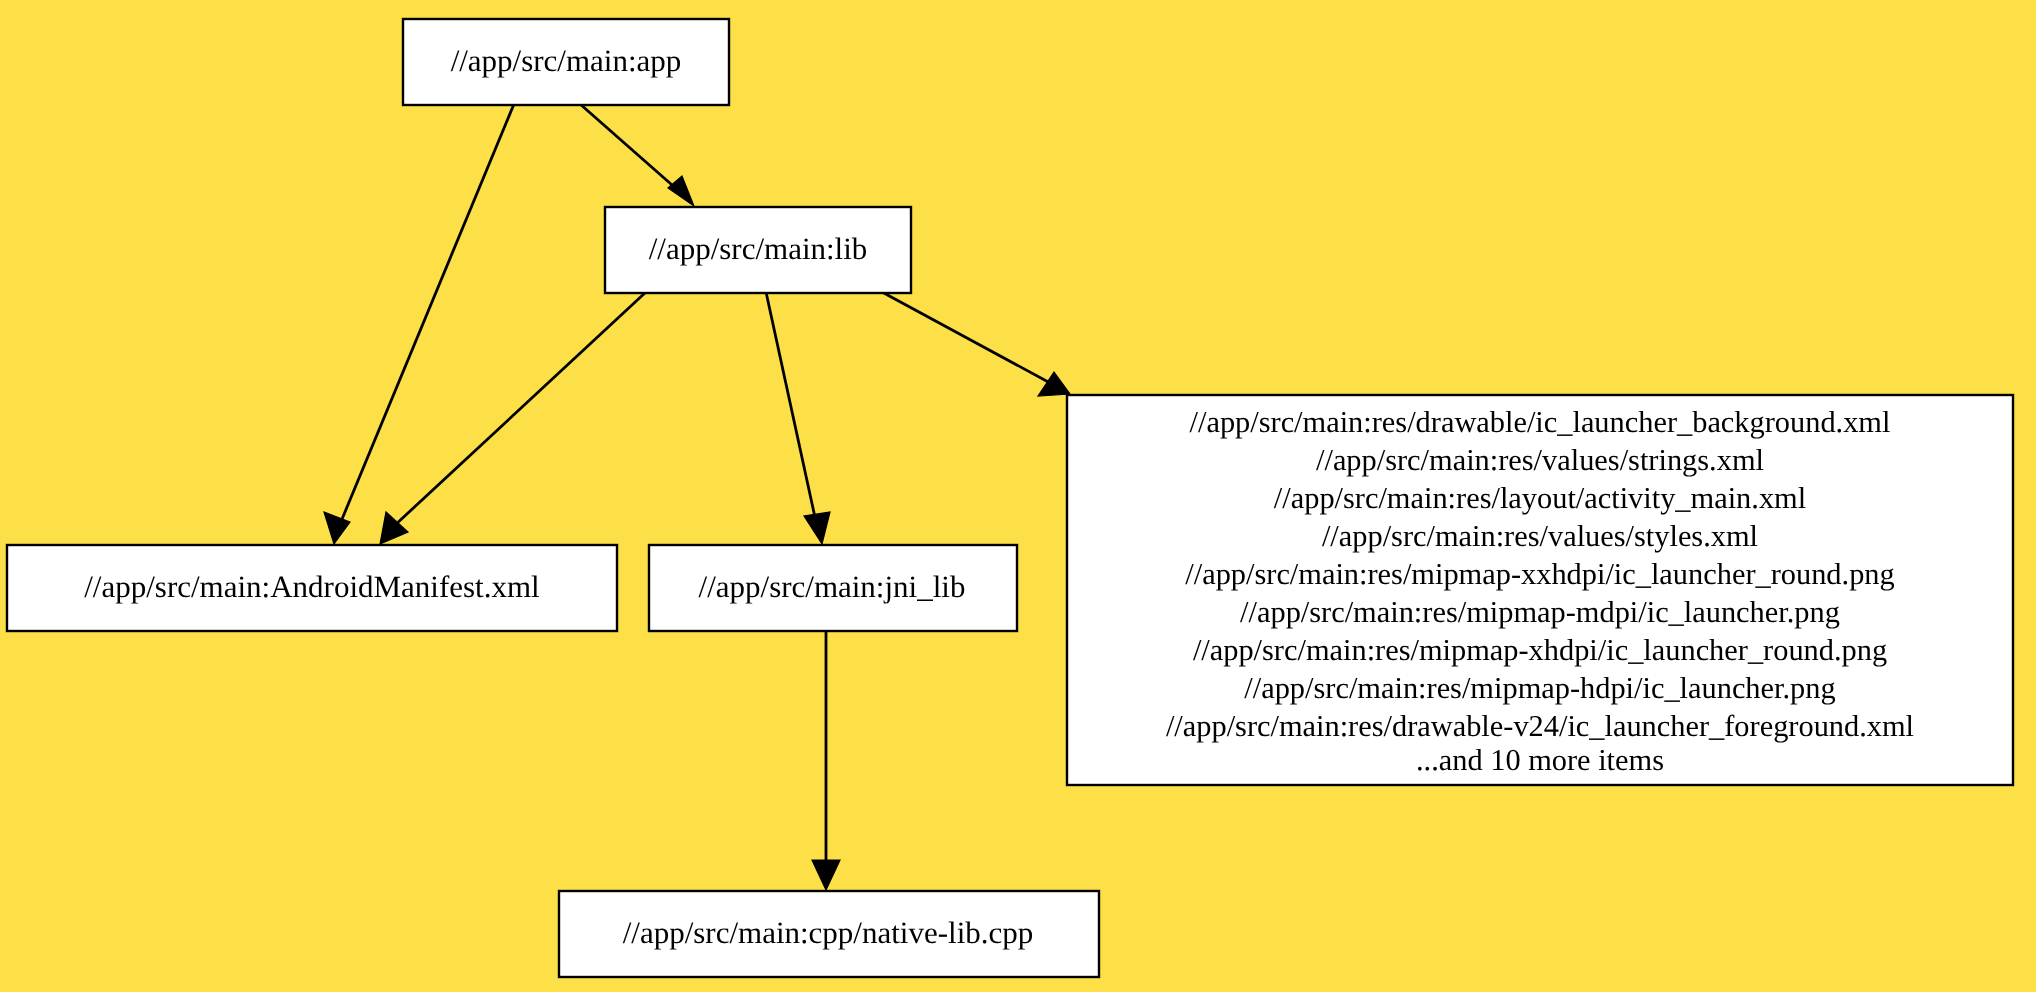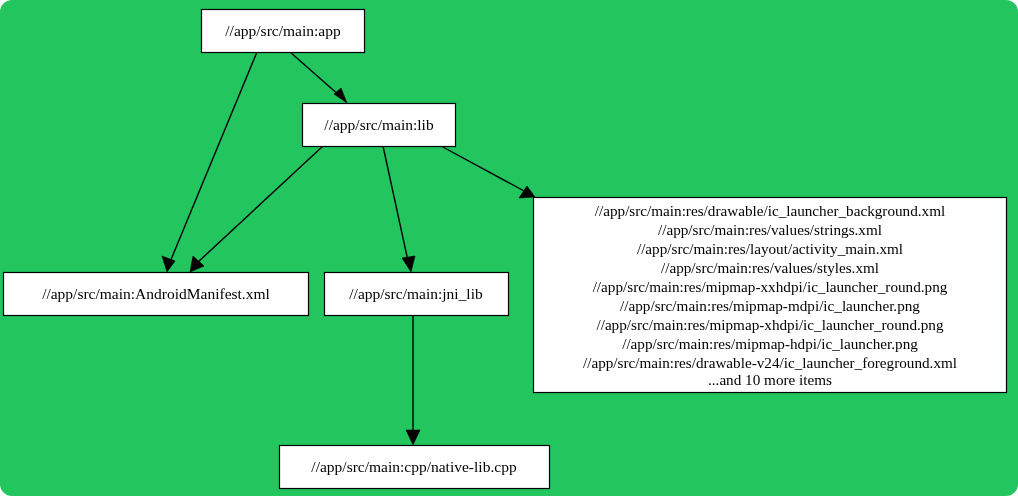--- a/index.html
+++ b/index.html
@@ -11,22 +11,21 @@
   body {
     width: 1018px;
     height: 496px;
     overflow: hidden;
     font-family: "Liberation Serif", "DejaVu Serif", serif;
   }
   #graph-root {
     position: relative;
     width: 1018px;
     height: 496px;
-    background: #22c55e;
-    border-radius: 12px;
+    background: #fde047;
   }
   svg#graph-canvas {
     display: block;
     width: 1018px;
     height: 496px;
   }
   .node-box {
     fill: #ffffff;
     stroke: #000000;
     stroke-width: 1.2;

